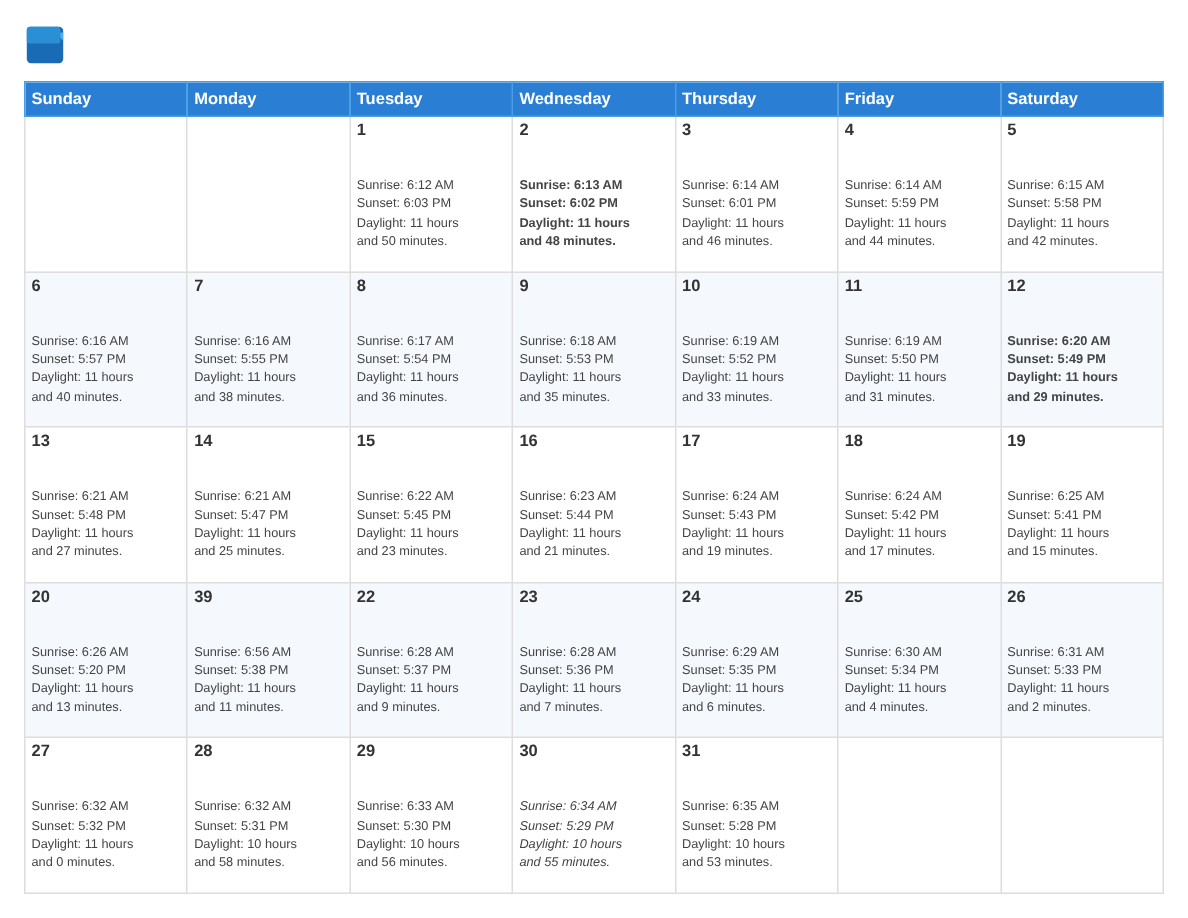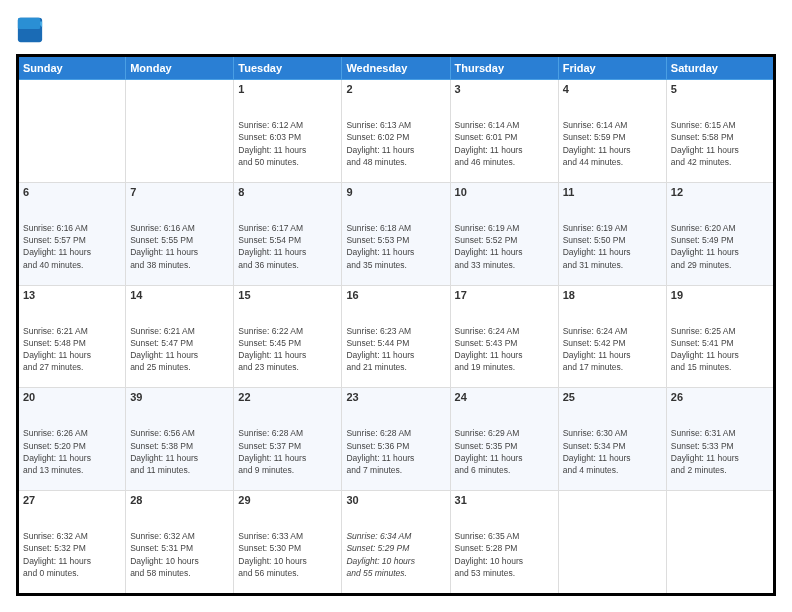--- a/index.html
+++ b/index.html
@@ -47,21 +47,21 @@
       font-weight: normal;
       color: #333;
       line-height: 1.1;
     }
     .subtitle {
       font-size: 14px;
       color: #555;
     }
     .calendar {
       flex: 1;
-      border: 3px solid #000000;
+      border: 1px solid #000000;
       border-collapse: collapse;
       width: 100%;
       table-layout: fixed;
     }
     .calendar th {
       background: #2a7fd4;
       color: #fff;
       font-size: 11px;
       font-weight: bold;
       padding: 5px 4px;
@@ -139,21 +139,21 @@
           <td class="empty-cell"></td>
           <td>
             <span class="day-num">1</span>
             <div class="day-info" style="white-space: pre-line;">Sunrise: 6:12 AM
 Sunset: 6:03 PM
 Daylight: 11 hours
 and 50 minutes.</div>
           </td>
           <td>
             <span class="day-num">2</span>
-            <div class="day-info" style="white-space: pre-line;">Sunrise: 6:13 AM
+            <div class="day-info" style="white-space: pre-line; font-weight: bold;">Sunrise: 6:13 AM
 Sunset: 6:02 PM
 Daylight: 11 hours
 and 48 minutes.</div>
           </td>
           <td>
             <span class="day-num">3</span>
             <div class="day-info" style="white-space: pre-line;">Sunrise: 6:14 AM
 Sunset: 6:01 PM
 Daylight: 11 hours
 and 46 minutes.</div>
@@ -211,21 +211,21 @@
           </td>
           <td>
             <span class="day-num">11</span>
             <div class="day-info" style="white-space: pre-line;">Sunrise: 6:19 AM
 Sunset: 5:50 PM
 Daylight: 11 hours
 and 31 minutes.</div>
           </td>
           <td>
             <span class="day-num">12</span>
-            <div class="day-info" style="white-space: pre-line;">Sunrise: 6:20 AM
+            <div class="day-info" style="white-space: pre-line; font-weight: bold;">Sunrise: 6:20 AM
 Sunset: 5:49 PM
 Daylight: 11 hours
 and 29 minutes.</div>
           </td>
         </tr>
         <tr>
           <td>
             <span class="day-num">13</span>
             <div class="day-info" style="white-space: pre-line;">Sunrise: 6:21 AM
 Sunset: 5:48 PM

